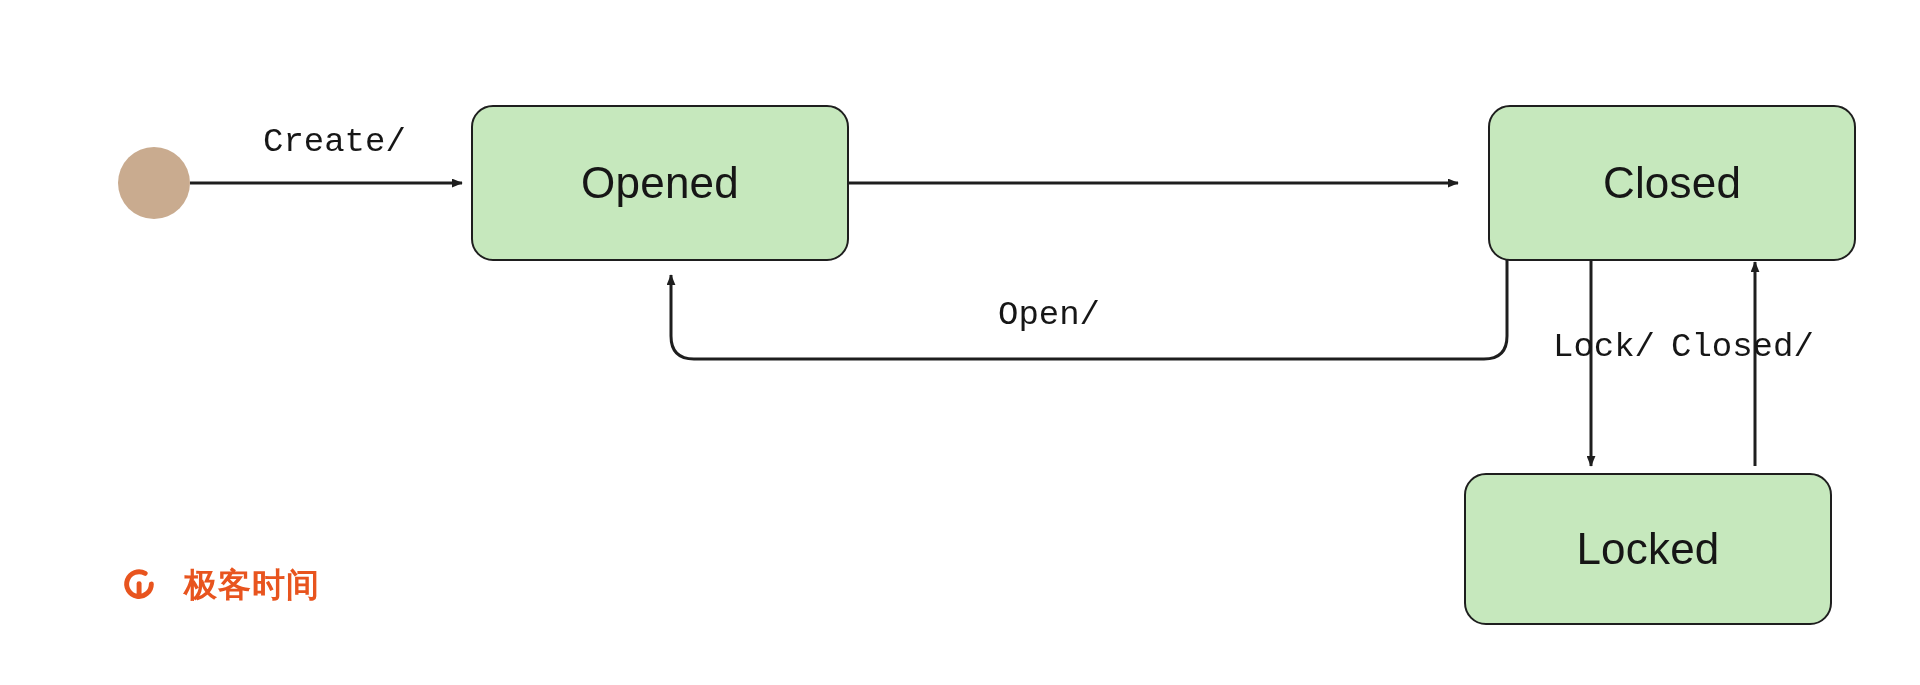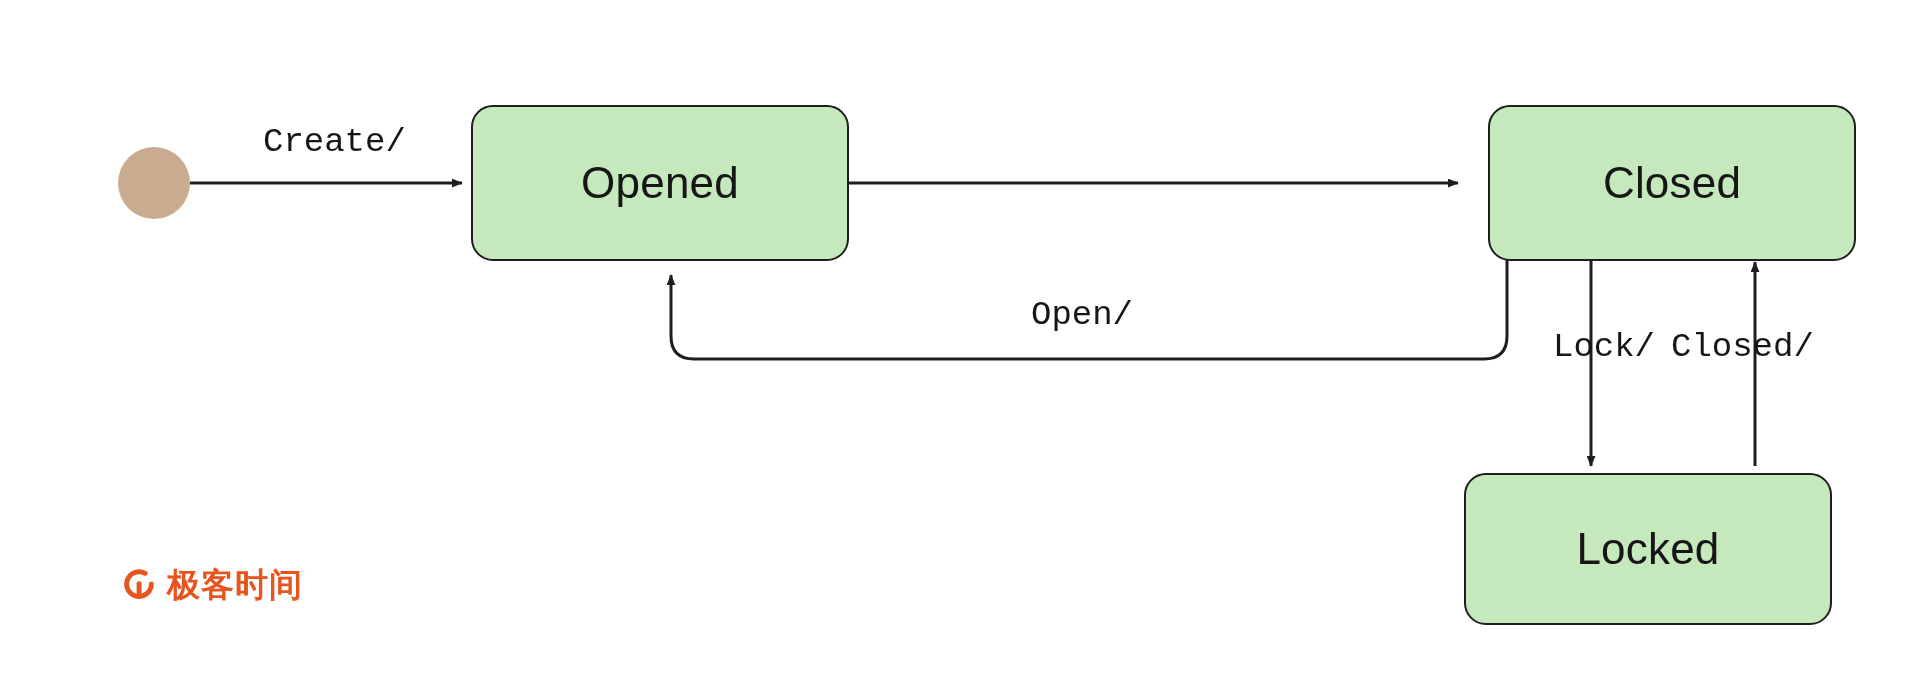--- a/index.html
+++ b/index.html
@@ -57,21 +57,21 @@
     border-radius: 50%;
     background: #c9ab8f;
   }
   
   #watermark {
     position: absolute;
     left: 120px;
     top: 565px;
     display: flex;
     align-items: center;
-    gap: 9px;
+    gap: 26px;
   }
   #watermark-mark {
     position: relative;
     width: 38px;
     height: 38px;
     flex: 0 0 auto;
   }
   #watermark-text {
     font-family: "Liberation Sans", sans-serif;
     font-size: 33px;
@@ -114,21 +114,21 @@
     <span class="state-label">Closed</span>
   </div>
 
   <div class="state-box" style="left:1464px; top:473px; width:368px; height:152px;">
     <span class="state-label">Locked</span>
   </div>
 
   <div class="edge-label" style="left:263px; top:125px;">Create/</div>
 
 
-  <div class="edge-label" style="left:1031px; top:298px;text-align:right;">Open/</div>
+  <div class="edge-label" style="left:998px; top:298px;text-align:right;">Open/</div>
 
   <div class="edge-label" style="left:1518px; top:330px;margin-left:35px;">Lock/</div>
 
   <div class="edge-label" style="left:1671px; top:330px;">Closed/</div>
 
   <div id="watermark">
     <span id="watermark-mark">
       <svg viewBox="0 0 40 40" width="38" height="38" xmlns="http://www.w3.org/2000/svg">
         <path d="M33 20 A13 13 0 1 1 26.5 8.8" fill="none" stroke="#e8541e" stroke-width="5.2" stroke-linecap="round"></path>
         <rect x="17.5" y="17" width="5.2" height="16" rx="2.6" fill="#e8541e"></rect>

